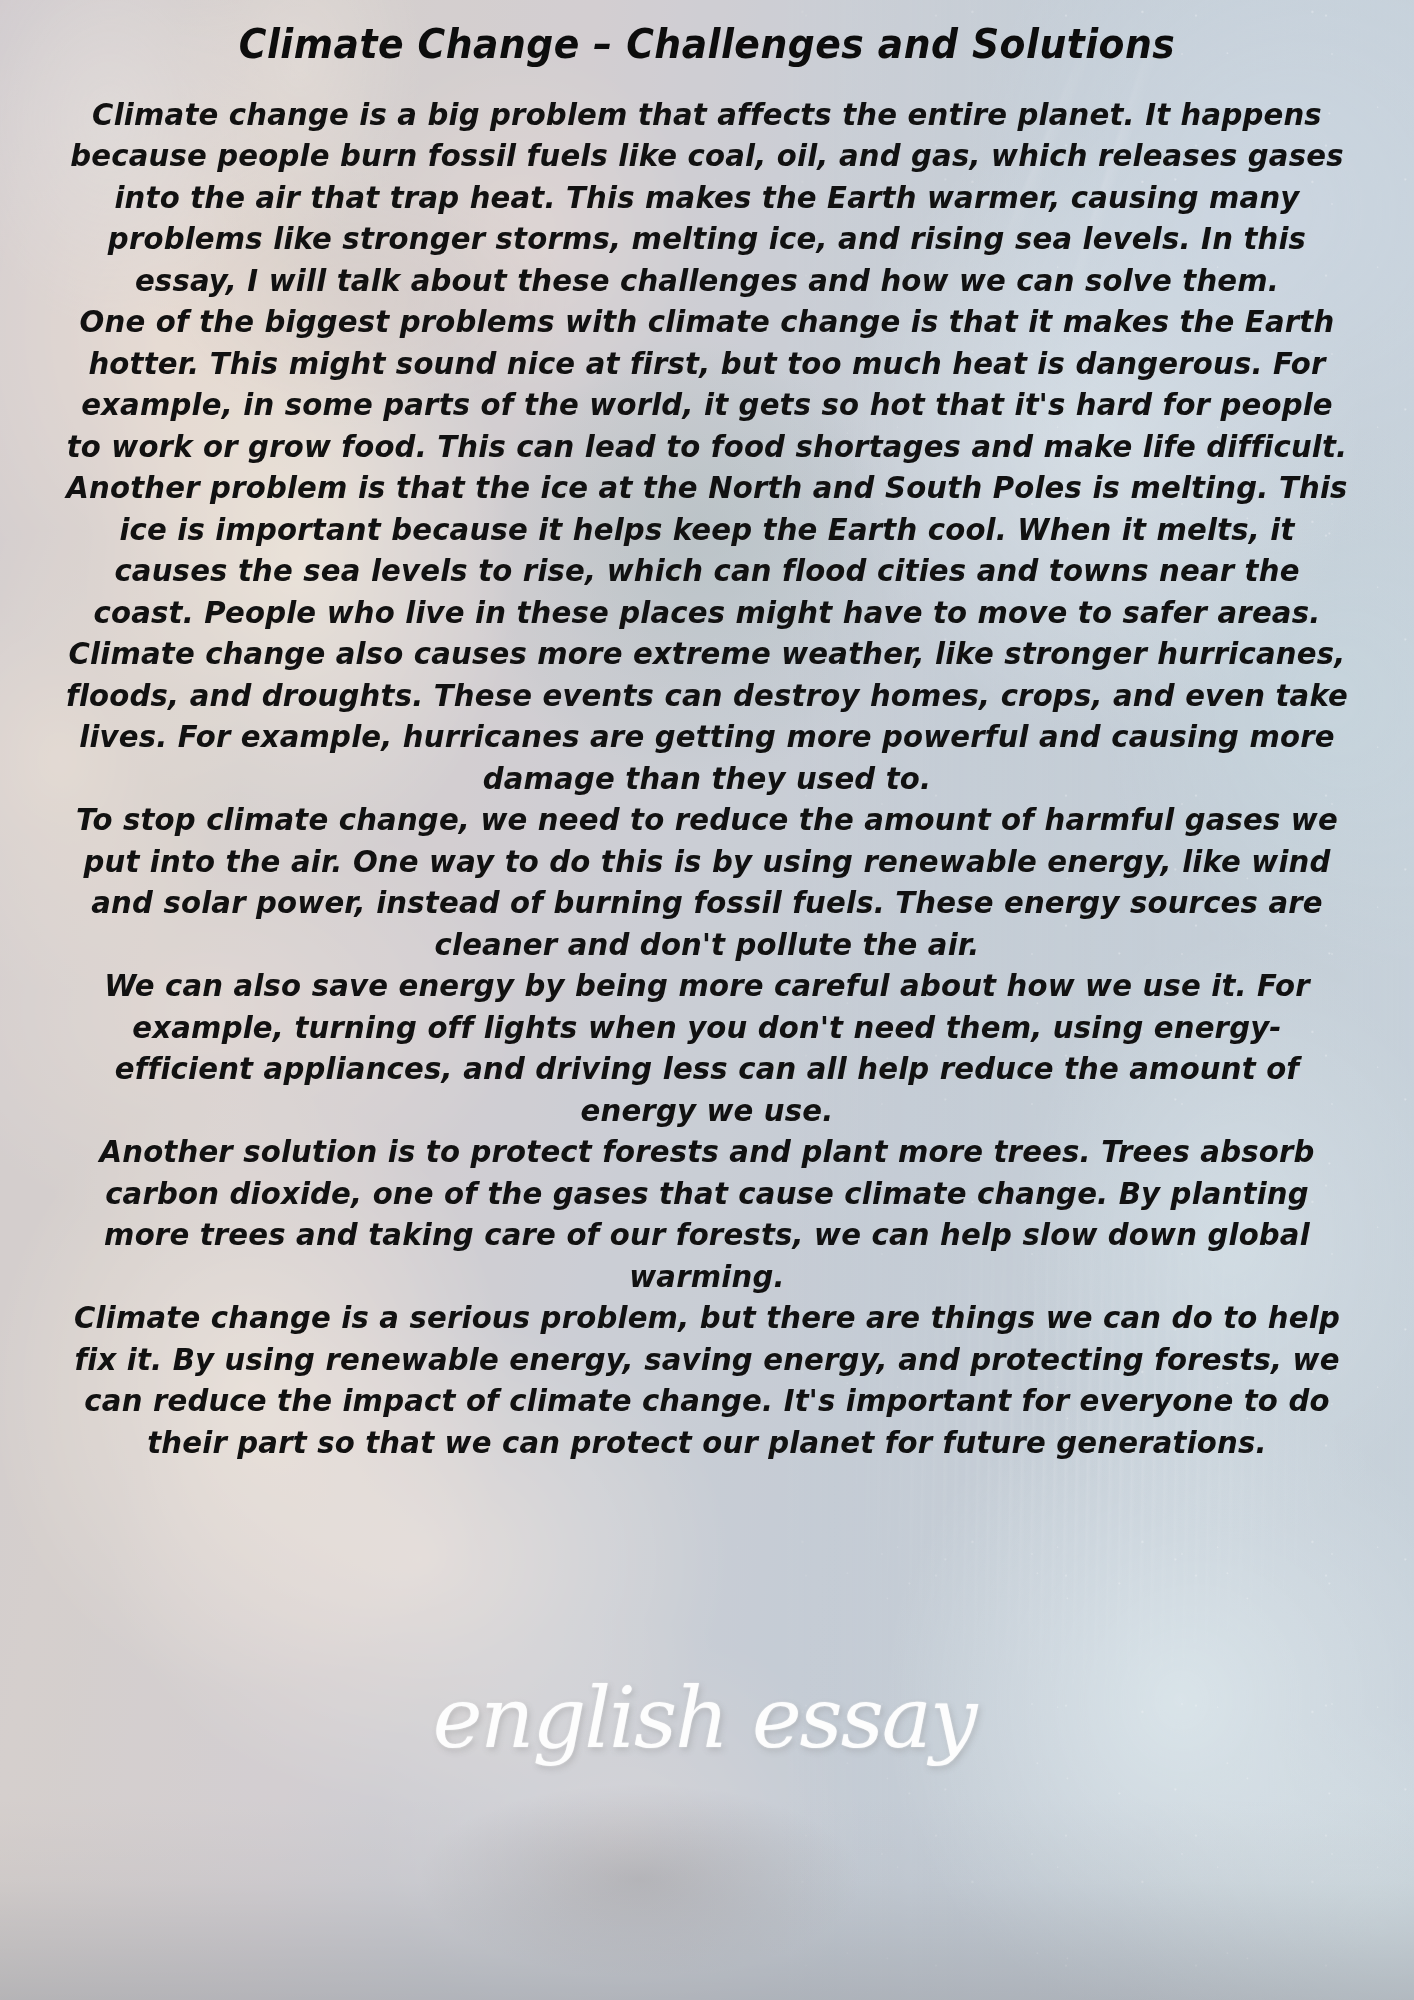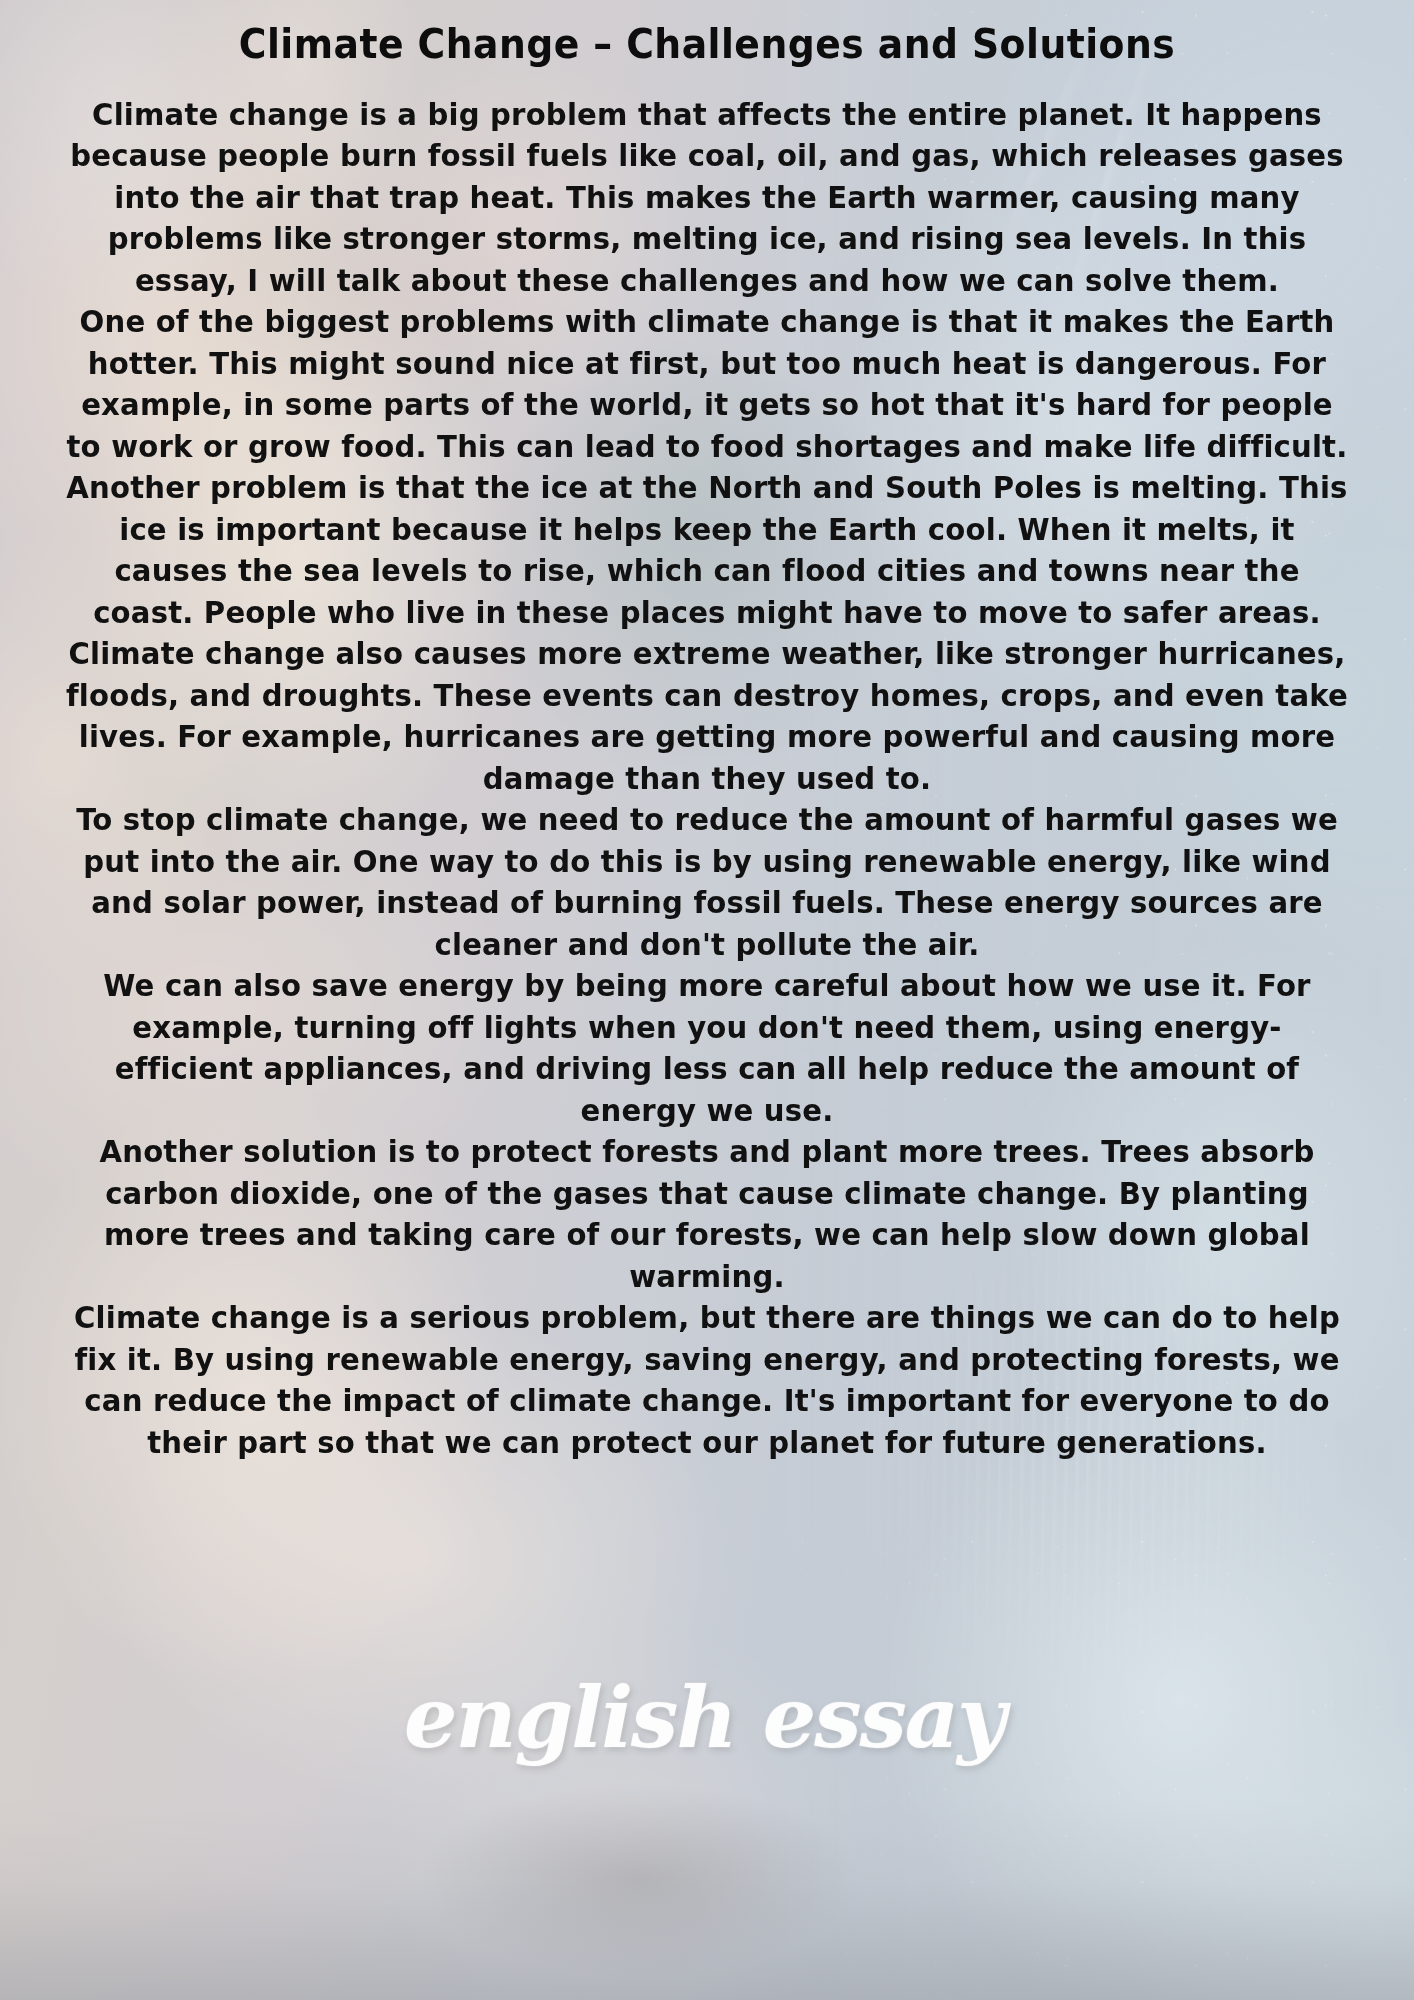--- a/index.html
+++ b/index.html
@@ -135,38 +135,39 @@
 
   
   .watermark {
     position: absolute;
     left: 0;
     right: 6px;
     top: 1676px;
     text-align: center;
     font-family: "DejaVu Serif", serif;
     font-style: italic;
-    font-weight: 700;
+    font-weight: 400;
     font-size: 84px;
     line-height: 1;
     letter-spacing: -2px;
     color: rgba(255,255,255,0.92);
     text-shadow:
       0 0 2px rgba(255,255,255,0.55),
       2px 3px 6px rgba(120,120,120,0.30);
     pointer-events: none;
     user-select: none;
   }
 
   
   .content {
     position: absolute;
     inset: 0;
     padding: 0 12px;
     box-sizing: border-box;
+    font-style: italic;
   }
 
   .essay-title {
     margin: 0;
     padding-top: 22px;
     text-align: center;
     font-family: "DejaVu Sans", sans-serif;
     font-weight: 700;
     font-size: 41px;
     line-height: 1.12;

